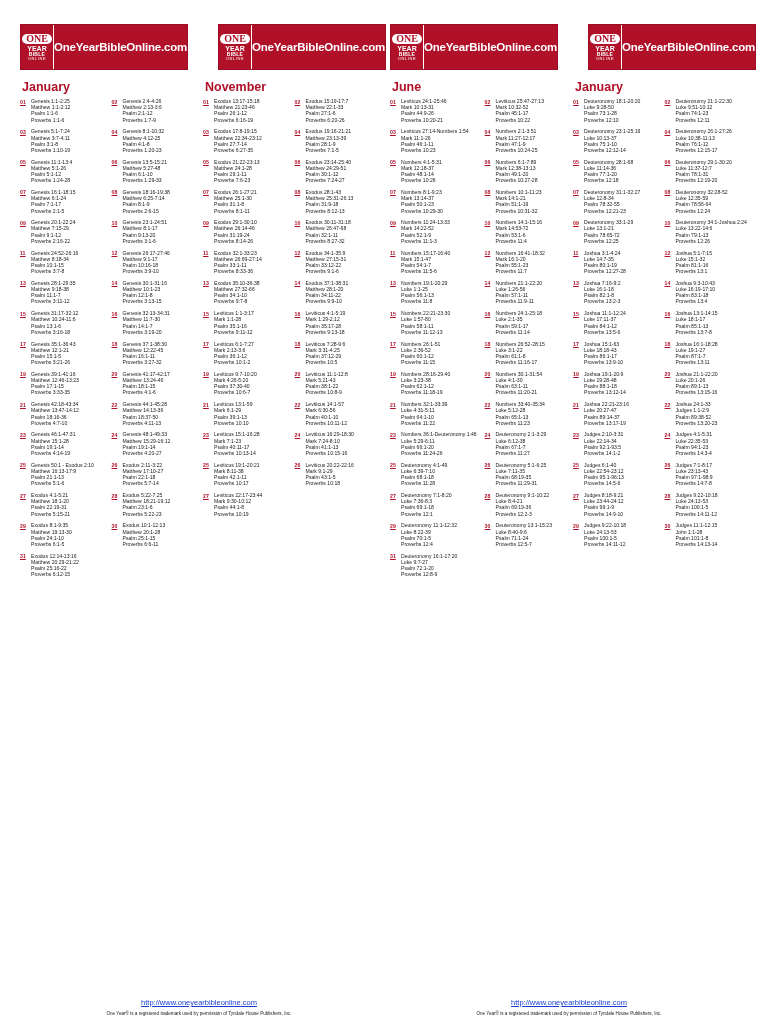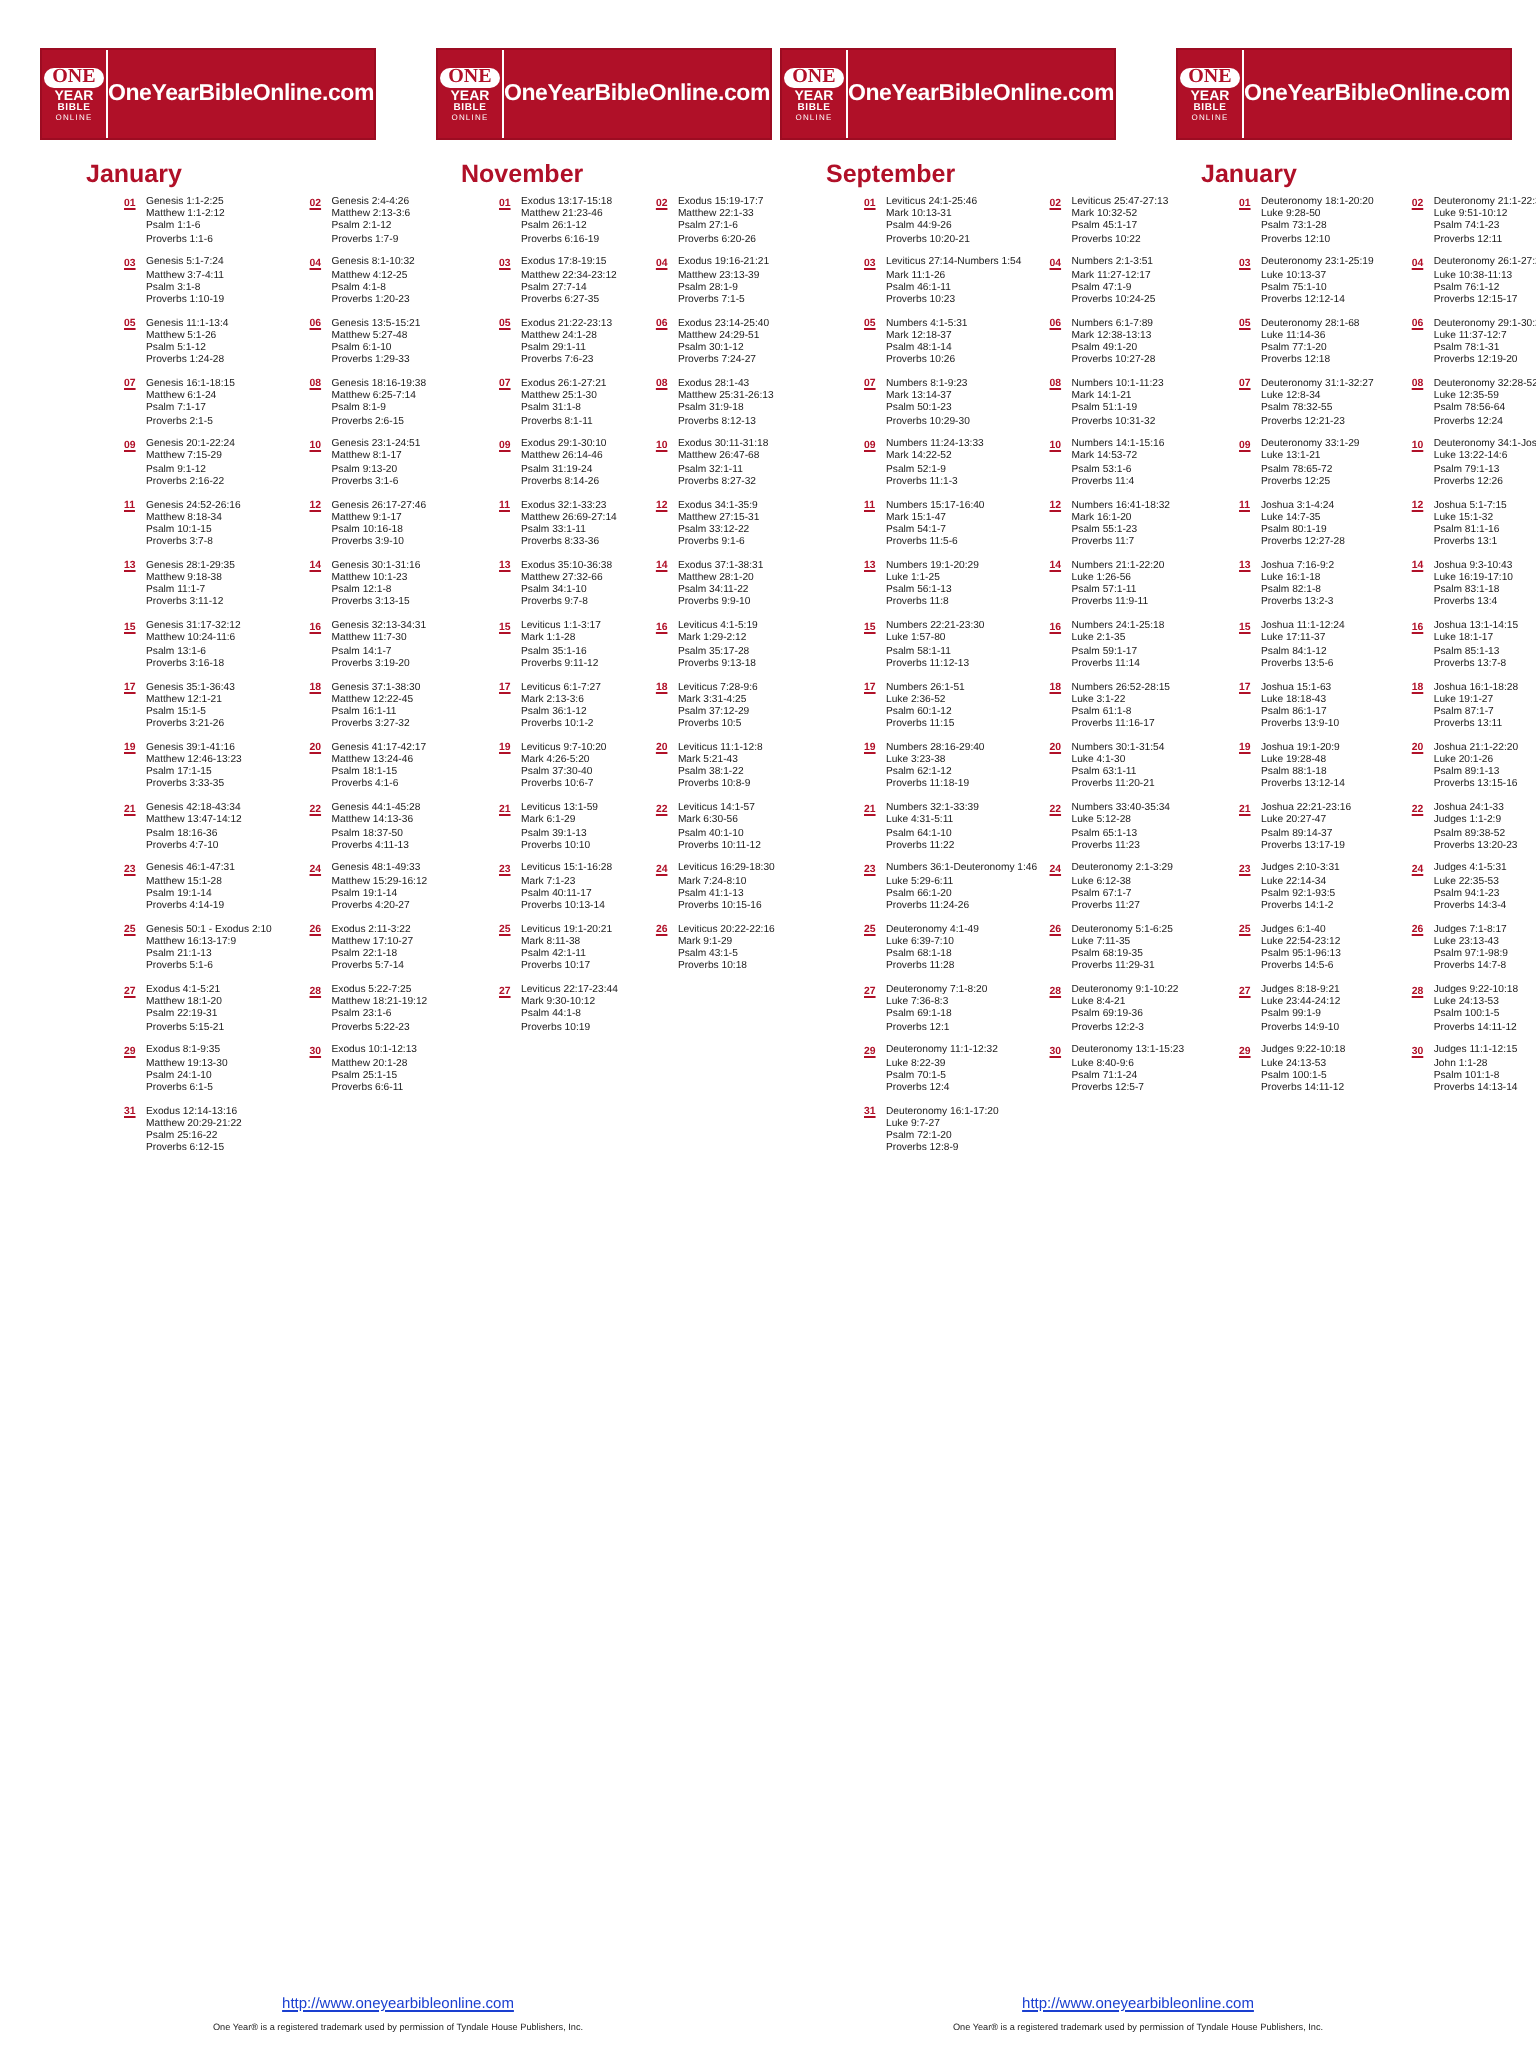--- a/index.html
+++ b/index.html
@@ -83,22 +83,21 @@
     letter-spacing: -0.2px;
   }
   .month-title {
     color: #b01028;
     font-size: 12.5px;
     font-weight: bold;
     margin: 2px 0 4px 2px;
   }
   .cols {
     display: flex;
-    gap: 19px;
-    margin-left: 21px;
+    gap: 8px;
   }
   .col {
     width: 50%;
   }
   .entry {
     display: flex;
     margin-bottom: 5.5px;
     line-height: 1.22;
   }
   .day {
@@ -730,21 +729,21 @@
             <div class="lm2">YEAR</div>
             <div class="lm3">BIBLE</div>
             <div class="lm4">ONLINE</div>
           </div>
           <div class="logo-text">OneYearBibleOnline.com</div>
         </div>
       </div>
 
       <div class="cols">
         <div class="col">
-          <div class="month-title">September</div>
+          <div class="month-title">June</div>
           <div class="cols">
             <div class="col" id="mar-c1">
                 <div class="entry">
                   <div class="day">01</div>
                   <div class="refs">
                     <div>Leviticus 24:1-25:46</div>
                     <div>Mark 10:13-31</div>
                     <div>Psalm 44:9-26</div>
                     <div>Proverbs 10:20-21</div>
                   </div>

